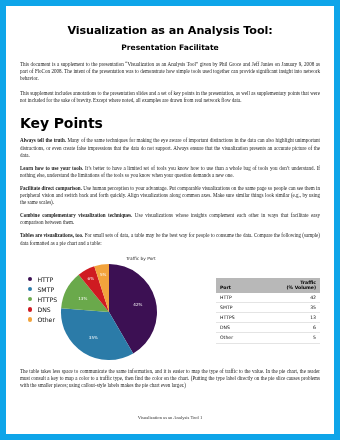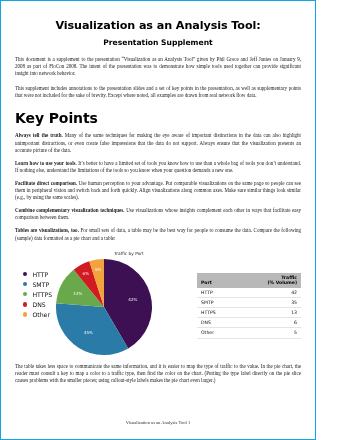--- a/index.html
+++ b/index.html
@@ -1,19 +1,19 @@
 <!DOCTYPE html>
 <html><head>
 <meta charset="utf-8">
 <style>
   html,body{margin:0;padding:0;background:#ffffff;}
   body{width:340px;height:440px;overflow:hidden;font-family:"Liberation Serif",serif;color:#000;}
   .page{
-    position:relative;width:316px;height:440px;box-sizing:border-box;
-    background:#fff;border:1px solid #0ea5e9;padding:14px 14px 0 14px;
+    position:relative;width:340px;height:440px;box-sizing:border-box;
+    background:#fff;border:6px solid #0ea5e9;padding:14px 14px 0 14px;
   }
   .title{
     text-align:center;font-family:"DejaVu Sans",sans-serif;font-weight:bold;
     font-size:11.2px;line-height:13px;letter-spacing:-0.1px;margin:4px 0 0 0;
   }
   .subtitle{
     text-align:center;font-family:"DejaVu Sans",sans-serif;font-weight:bold;
     font-size:7.6px;line-height:11px;margin:5px 0 0 0;
   }
   .para{
@@ -62,21 +62,21 @@
     position:absolute;font-family:"DejaVu Sans",sans-serif;font-size:4.1px;
     color:#ffffff;font-weight:normal;
   }
 </style>
 </head>
 <body>
 
 <div class="page">
 
   <div class="title">Visualization as an Analysis Tool:</div>
-  <div class="subtitle">Presentation Supplement</div>
+  <div class="subtitle">Presentation Facilitate</div>
 
   <p class="para">This document is a supplement to the presentation “Visualization as an Analysis Tool” given by Phil Groce and Jeff Janies on January 9, 2008 as part of FloCon 2008. The intent of the presentation was to demonstrate how simple tools used together can provide significant insight into network behavior.</p>
   <p class="para">This supplement includes annotations to the presentation slides and a set of key points in the presentation, as well as supplementary points that were not included for the sake of brevity. Except where noted, all examples are drawn from real network flow data.</p>
 
   <h2 class="section">Key Points</h2>
 
   <p class="kp">
     <b>Always tell the truth.</b><span> Many of the same techniques for making the eye aware of important distinctions in the data can also highlight unimportant distractions, or even create false impressions that the data do not support. Always ensure that the visualization presents an accurate picture of the data.</span>
   </p>
   <p class="kp">

